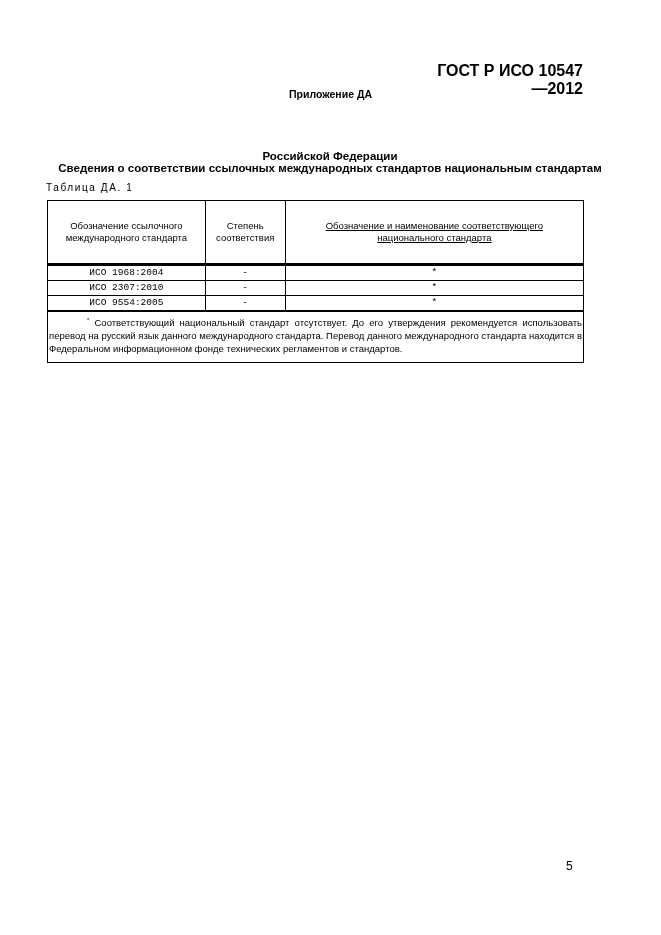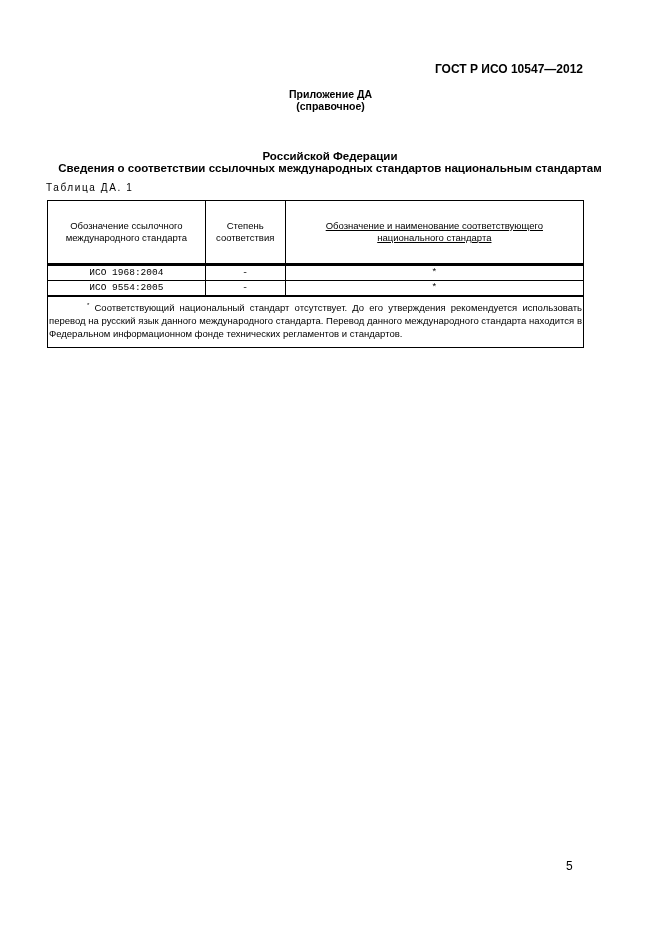--- a/index.html
+++ b/index.html
@@ -1,39 +1,38 @@
 <!DOCTYPE html>
 <html><head>
 <meta charset="utf-8">
 <style>
   html, body { margin: 0; padding: 0; background: #ffffff; }
   body { width: 661px; height: 935px; position: relative; overflow: hidden;
          font-family: "Liberation Sans", sans-serif; color: #000; }
   .abs { position: absolute; }
-  .doc-code { left: 430px; top: 62px; width: 153px; text-align: right; font-size: 12px; font-weight: bold; }
+  .doc-code { left: 430px; top: 62px; width: 153px; text-align: right; font-size: 16px; font-weight: bold; }
   .annex-title { left: 0; top: 88px; width: 661px; text-align: center; font-size: 10.5px; font-weight: bold; line-height: 12px; }
   .section-title { left: 30px; top: 150px; width: 600px; text-align: center; font-size: 11.5px; font-weight: bold; line-height: 12px; }
   .table-caption { left: 46px; top: 182px; font-size: 10px; letter-spacing: 1.6px; }
   table.ref { position: absolute; left: 47px; top: 200px; width: 537px; border-collapse: collapse; font-size: 9.5px; }
   table.ref td, table.ref th { border: 1.5px solid #000; text-align: center; padding: 0; font-weight: normal; }
   table.ref th { height: 38px; line-height: 12px; border-bottom: 3px solid #000; }
   table.ref td.cell { height: 14px; line-height: 14px; font-family: Liberation Mono, monospace; }
   table.ref td.footnote { text-align: justify; height: 48px; vertical-align: top; padding: 2px 1px 0 1px; line-height: 13px; border-top: 2.5px solid #000; }
   .fn-first { text-indent: 38px; display: block; }
   .sup { font-size: 6px; vertical-align: super; }
   .page-num { left: 566px; top: 859px; font-size: 12px; }
 </style>
 </head>
 <body>
 
 <div class="abs doc-code">ГОСТ Р ИСО 10547—2012</div>
 
 <div class="abs annex-title">
   <div>Приложение ДА</div>
-  <div>(справочное)</div>
 </div>
 
 <div class="abs section-title">
   <div>Российской Федерации</div>
   <div>Сведения о соответствии ссылочных международных стандартов национальным стандартам</div>
 </div>
 
 <div class="abs table-caption">Таблица ДА. 1</div>
 
 <table class="ref">
@@ -47,20 +46,25 @@
     <th style="padding:0 14px;margin-top:48px;">Обозначение ссылочного международного стандарта</th>
     <th style="padding:12px 8px;">Степень соответствия</th>
     <th style="padding:0 40px;text-decoration:underline;">Обозначение и наименование соответствующего национального стандарта</th>
   </tr>
   <tr>
     <td class="cell">ИСО 1968:2004</td>
     <td class="cell">-</td>
     <td class="cell">*</td>
   </tr>
   <tr>
+    <td class="cell">ИСО 2307:2010</td>
+    <td class="cell">-</td>
+    <td class="cell">*</td>
+  </tr>
+  <tr>
     <td class="cell">ИСО 9554:2005</td>
     <td class="cell">-</td>
     <td class="cell">*</td>
   </tr>
   <tr>
     <td class="footnote" colspan="3">
       <span class="fn-first"><span class="sup">*</span>&nbsp;<span style="text-indent:0;">Соответствующий национальный стандарт отсутствует. До его утверждения рекомендуется использовать перевод на русский язык данного международного стандарта. Перевод данного международного стандарта находится в Федеральном информационном фонде технических регламентов и стандартов.</span></span>
     </td>
   </tr>
 </tbody>

